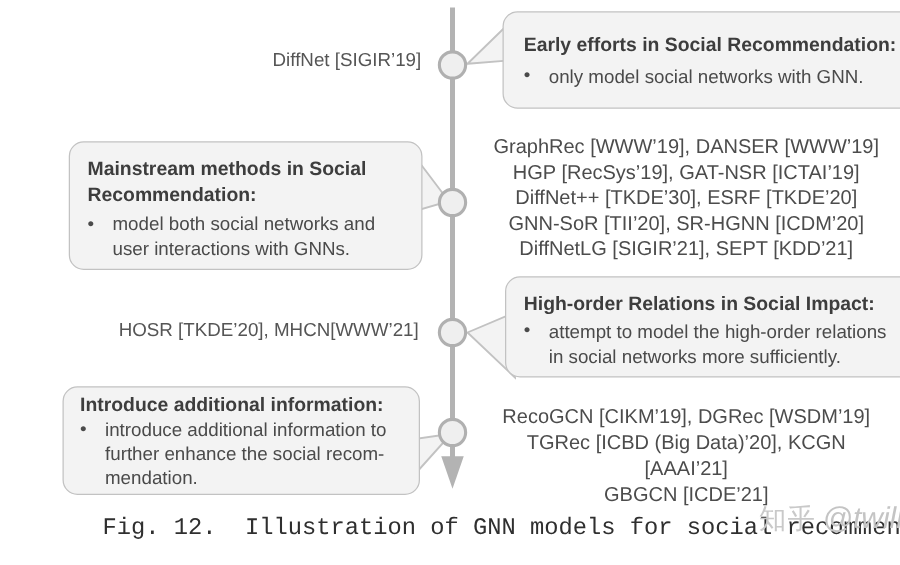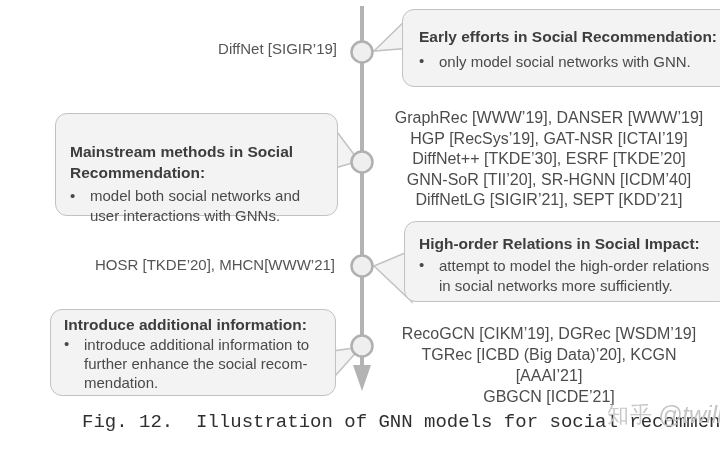--- a/index.html
+++ b/index.html
@@ -15,21 +15,21 @@
   }
   .box-title{
     font-weight:bold;color:#3d3d3d;font-size:15.5px;line-height:20px;
     white-space:pre-line;
   }
   .bullet-row{display:flex;align-items:flex-start;}
   .marker{width:20px;flex:0 0 20px;text-align:left;color:#4a4a4a;}
   .bullet-text{white-space:pre-line;line-height:19.5px;}
   .c-early{left:370px;top:9px;width:334px;height:78px;padding:17px 8px 0 16px;}
   .c-early .bullet-row{margin-top:5px;}
-  .c-main{left:23px;top:113px;width:283px;height:103px;padding:27px 6px 0 14px;line-height:20px;}
+  .c-main{left:23px;top:113px;width:283px;height:103px;padding:11px 6px 0 14px;line-height:20px;}
   .c-main .box-title{line-height:21px;}
   .c-main .bullet-row{margin-top:3px;}
   .c-high{left:372px;top:221px;width:327px;height:81px;padding:12px 6px 0 14px;}
   .c-high .bullet-row{margin-top:2px;}
   .c-add{left:18px;top:309px;width:286px;height:87px;padding:5px 4px 0 13px;}
   .c-add .box-title{line-height:20px;}
   .c-add .bullet-text{line-height:19px;}
   .node-label{
     position:absolute;z-index:2;color:#555555;font-size:15px;text-align:right;
   }
@@ -79,21 +79,21 @@
     <div class="bullet-row">
       <span class="marker">•</span>
       <span class="bullet-text">only model social networks with GNN.</span>
     </div>
   </div>
 
   <div class="method-list list-top">
       <div class="list-line">GraphRec [WWW’19], DANSER [WWW’19]</div>
       <div class="list-line">HGP [RecSys’19], GAT-NSR [ICTAI’19]</div>
       <div class="list-line">DiffNet++ [TKDE’30], ESRF [TKDE’20]</div>
-      <div class="list-line">GNN-SoR [TII’20], SR-HGNN [ICDM’40]</div>
+      <div class="list-line">GNN-SoR [TII’20], SR-HGNN [ICDM’20]</div>
       <div class="list-line">DiffNetLG [SIGIR’21], SEPT [KDD’21]</div>
     </div>
 
   <div class="callout c-main">
     <div class="box-title">Mainstream methods in Social
 Recommendation:</div>
     <div class="bullet-row">
       <span class="marker">•</span>
       <span class="bullet-text">model both social networks and
 user interactions with GNNs.</span>

